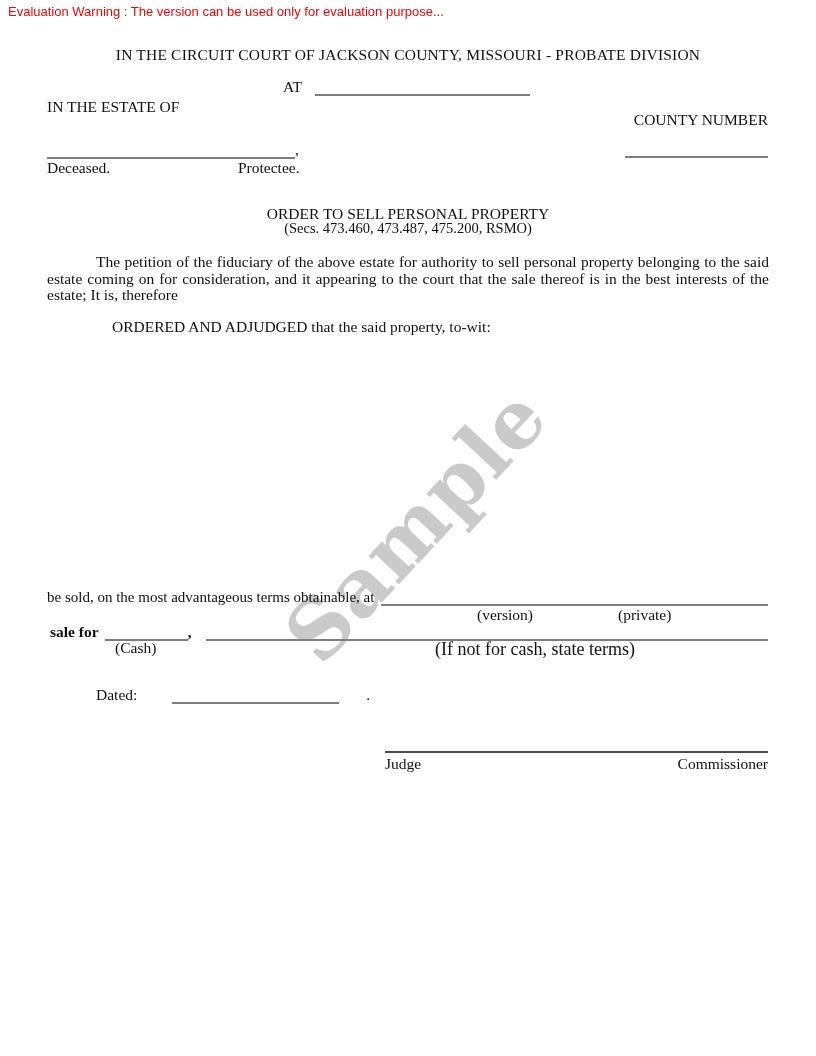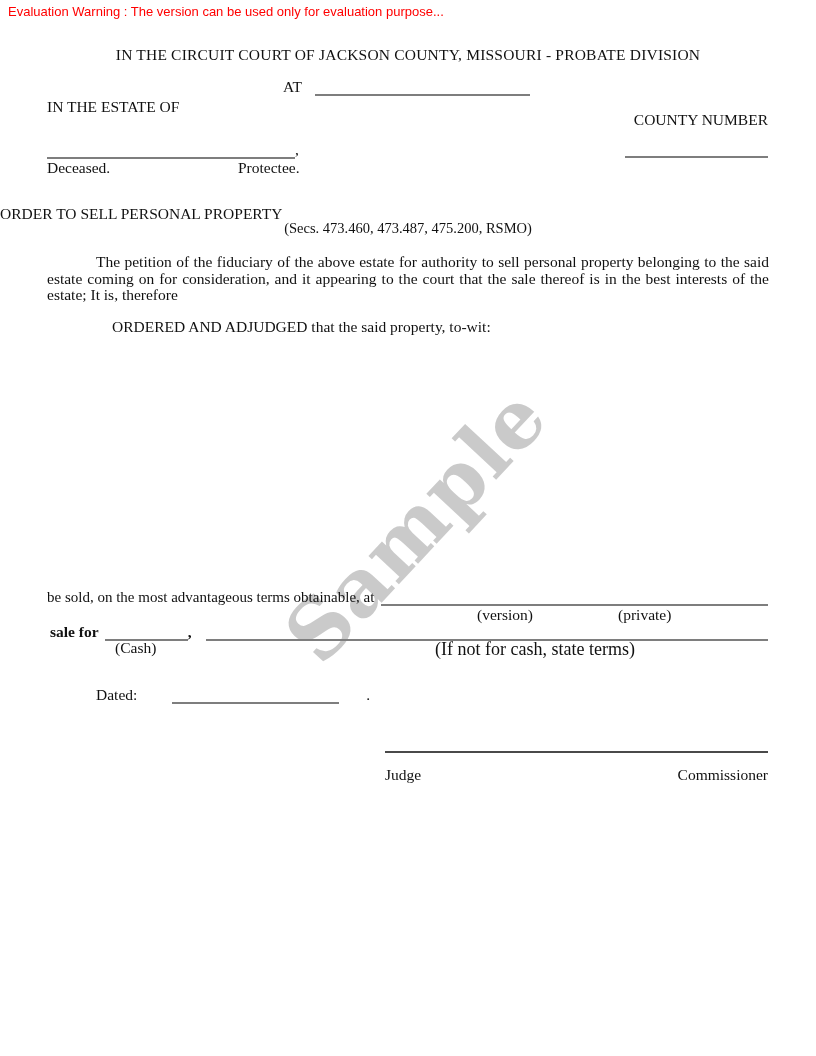--- a/index.html
+++ b/index.html
@@ -41,21 +41,21 @@
   .estate-left { position: absolute; left: 47px; top: 98px; font-size: 15.5px; }
   .estate-right { position: absolute; right: 48px; top: 111px; font-size: 15.5px; }
   .party-blank-row {
     position: absolute; left: 47px; top: 141px;
     display: flex; align-items: flex-end;
     font-size: 15.5px;
   }
   .estate-number-blank { position: absolute; left: 625px; right: 48px; top: 141px; height: 15px; border-bottom: 2px solid #7e7e7e; }
   .deceased { position: absolute; left: 47px; top: 159px; font-size: 15.5px; }
   .protectee { position: absolute; left: 238px; top: 159px; font-size: 15.5px; }
-  .order-title { position: absolute; left: 0; right: 0; top: 205px; text-align: left; font-size: 15.5px; }
+  .order-title { position: absolute; left: 0; right: 0; top: 205px; text-align: center; font-size: 15.5px; }
   .order-subtitle { position: absolute; left: 0; right: 0; top: 220px; text-align: center; font-size: 14.5px; }
   .body-paragraph {
     position: absolute; left: 47px; width: 722px; top: 254px;
     font-size: 15.5px; line-height: 16.5px;
     text-align: justify; text-indent: 49px;
   }
   .ordered-line { position: absolute; left: 96px; top: 318px; font-size: 15.5px; margin-left: 16px; }
   .watermark {
     position: absolute;
     left: 248px; top: 468px;
@@ -92,21 +92,21 @@
     position: absolute; left: 96px; top: 686px;
     display: flex; align-items: flex-end;
     font-size: 15.5px;
     gap: 27px;
   }
   .dated-row .dated-blank { width: 167px; margin-left: 8px; }
   .signature-block {
     position: absolute; left: 385px; right: 48px; top: 751px;
     border-top: 2px solid #4a4a4a;
     display: flex; justify-content: space-between;
-    padding-top: 13px;
+    padding-top: 2px;
     font-size: 15.5px;
   }
   .txt { white-space: pre; }
 </style>
 </head>
 <body>
 
 <div class="page">
 
   <div class="warning">Evaluation Warning : The version can be used only for evaluation purpose...</div>

